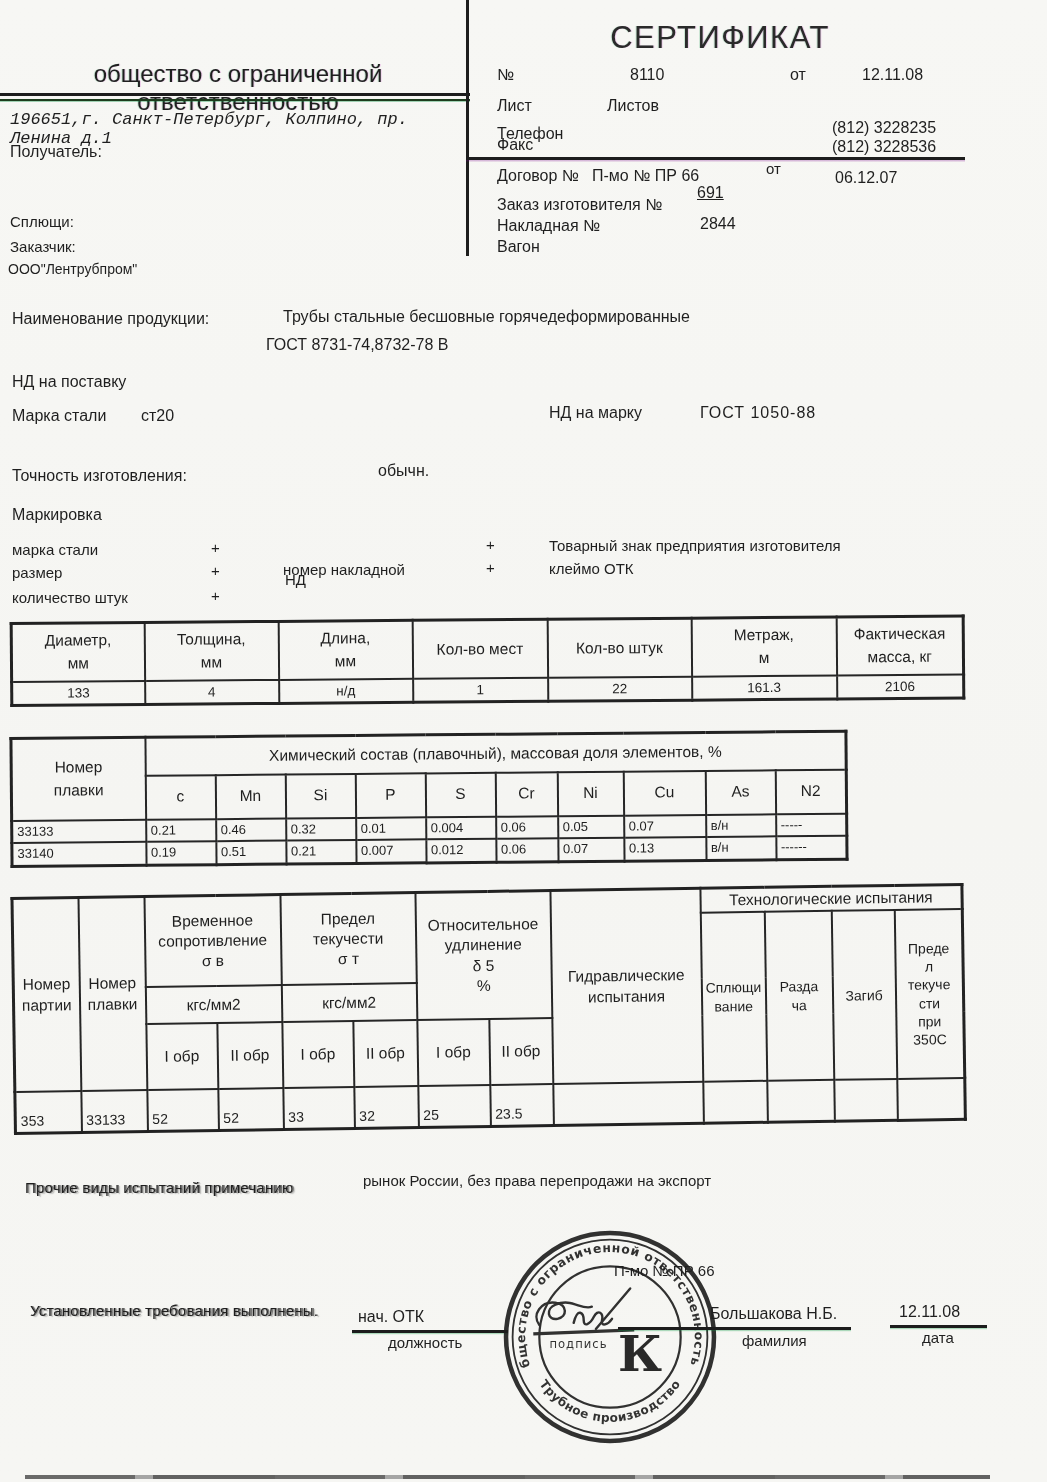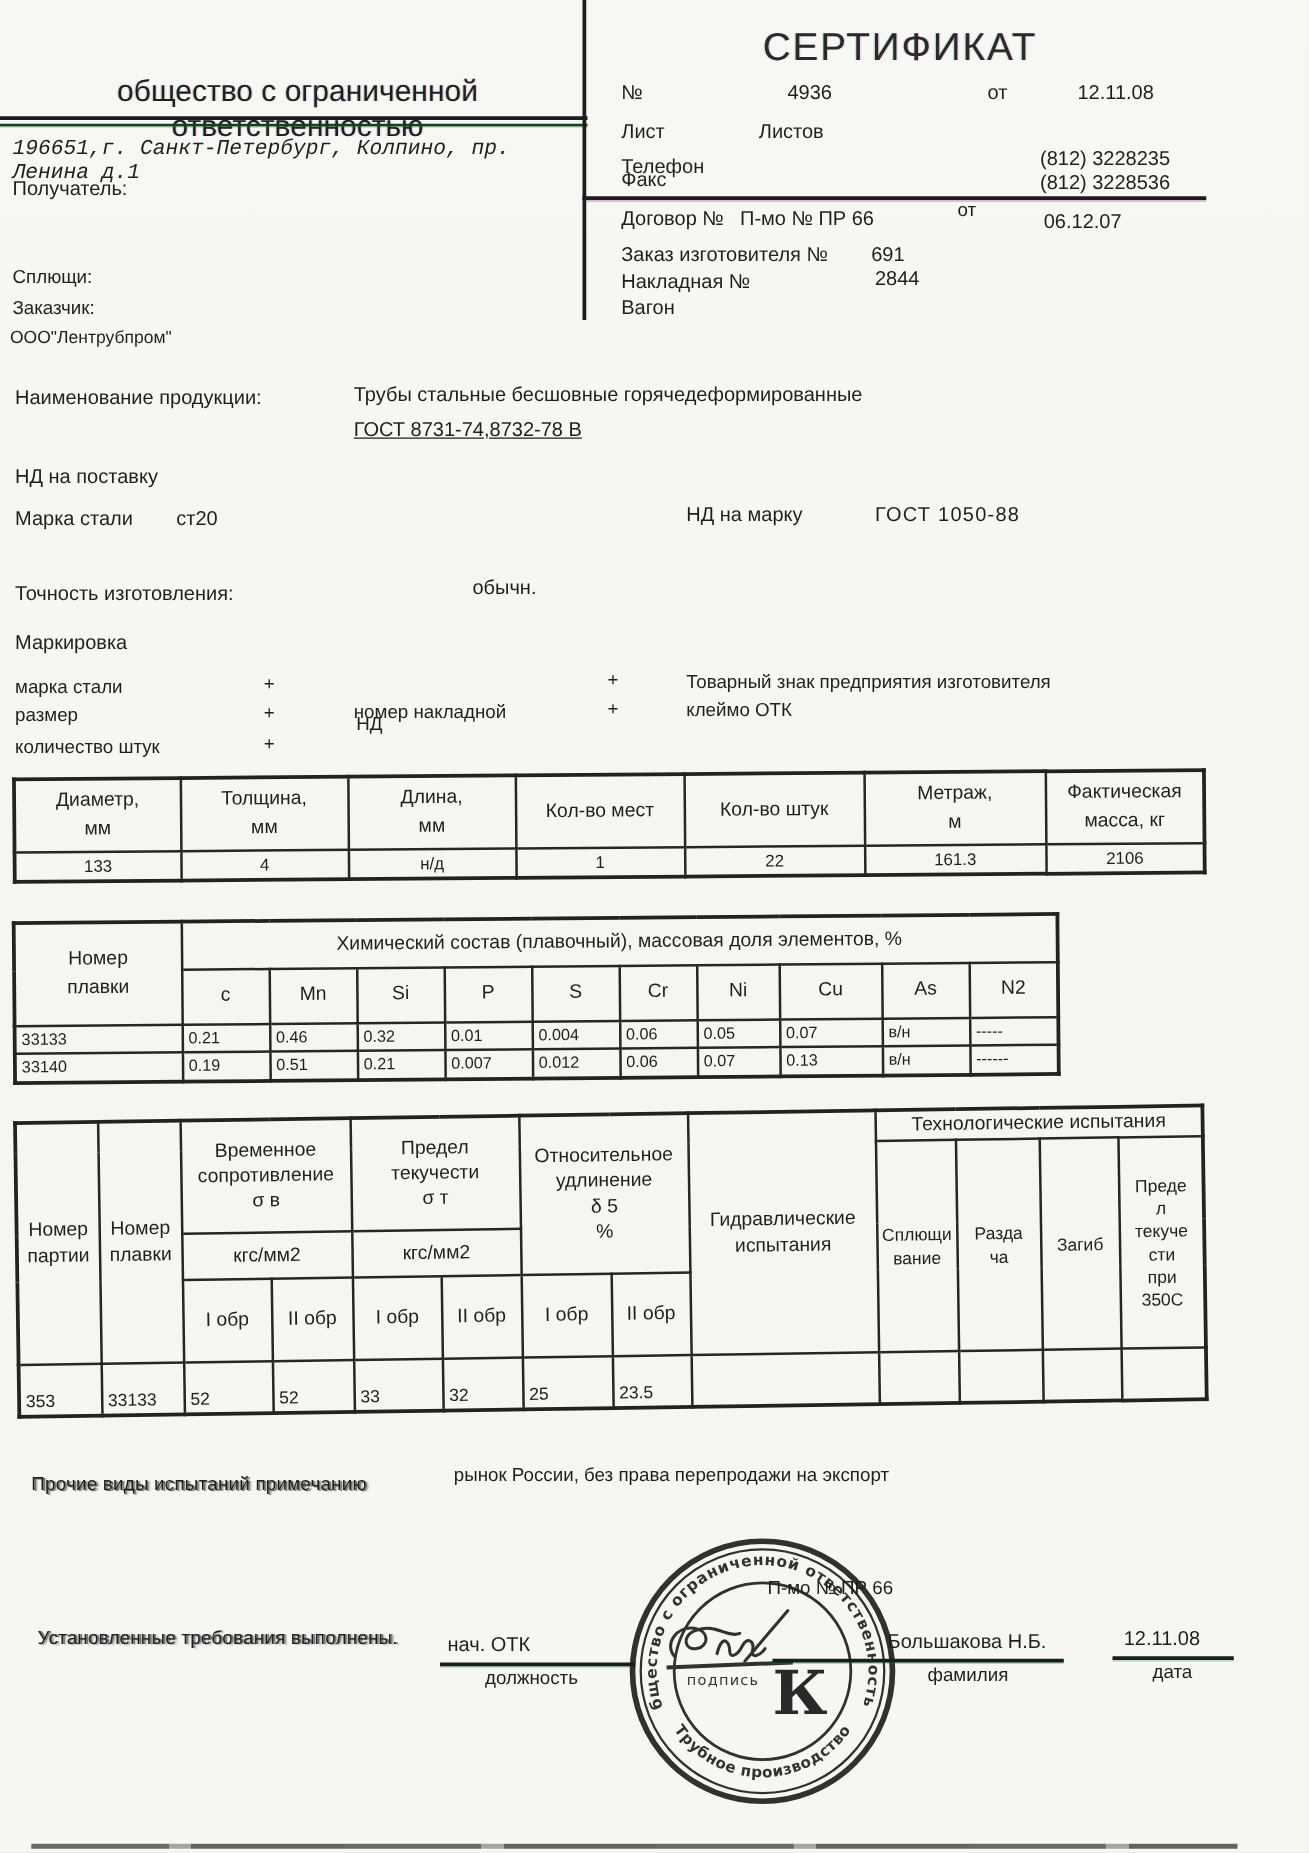--- a/index.html
+++ b/index.html
@@ -59,47 +59,47 @@
   <div class="abs addr" style="left:10px; top:110px; width:460px;font-family:Liberation Mono, monospace;">196651,г. Санкт-Петербург, Колпино, пр. Ленина д.1</div>
   <div class="abs lab" style="left:10px; top:143px;">Получатель:</div>
   <div class="abs lab15" style="left:10px; top:213px;">Сплющи:</div>
   <div class="abs lab15" style="left:10px; top:238px;">Заказчик:</div>
   <div class="abs" style="left:8px; top:261px; font-size:14px;">ООО"Лентрубпром"</div>
 
   <div class="abs vline" style="left:466px; top:0; height:256px;"></div>
   <div class="abs cert-title fringe" style="left:470px; top:20px; width:500px; text-align:center;">СЕРТИФИКАТ</div>
 
   <div class="abs lab" style="left:497px; top:66px;">№</div>
-  <div class="abs lab" style="left:630px; top:66px;">4936</div>
+  <div class="abs lab" style="left:630px; top:66px;">8110</div>
   <div class="abs lab" style="left:790px; top:66px;">от</div>
   <div class="abs lab" style="left:862px; top:66px;">12.11.08</div>
 
   <div class="abs lab" style="left:497px; top:97px;">Лист</div>
   <div class="abs lab" style="left:607px; top:97px;">Листов</div>
   <div class="abs lab" style="left:497px; top:103px;margin-top:22px;">Телефон</div>
   <div class="abs lab" style="left:832px; top:119px;">(812) 3228235</div>
   <div class="abs lab" style="left:497px; top:136px;">Факс</div>
   <div class="abs lab" style="left:832px; top:138px;">(812) 3228536</div>
 
   <div class="abs hline" style="left:466px; top:157px; width:499px;"></div>
 
   <div class="abs lab" style="left:497px; top:167px;">Договор №</div>
   <div class="abs lab" style="left:592px; top:167px;">П-мо № ПР 66</div>
   <div class="abs" style="left:766px; top:160px; font-size:15px;">от</div>
   <div class="abs lab" style="left:835px; top:169px;">06.12.07</div>
 
   <div class="abs lab" style="left:497px; top:196px;">Заказ изготовителя №</div>
-  <div class="abs lab" style="left:697px; top:196px;">691</div>
+  <div class="abs lab" style="left:697px; top:184px;text-decoration:underline;">691</div>
   <div class="abs lab" style="left:497px; top:217px;">Накладная №</div>
   <div class="abs lab" style="left:700px; top:215px;">2844</div>
   <div class="abs lab" style="left:497px; top:238px;">Вагон</div>
 
   <div class="abs lab" style="left:12px; top:310px;">Наименование продукции:</div>
   <div class="abs lab" style="left:283px; top:308px;">Трубы стальные бесшовные горячедеформированные</div>
-  <div class="abs lab" style="left:283px; top:336px;text-decoration:underline;">ГОСТ 8731-74,8732-78 В</div>
+  <div class="abs lab" style="left:266px; top:336px;">ГОСТ 8731-74,8732-78 В</div>
 
   <div class="abs lab" style="left:12px; top:373px;">НД на поставку</div>
   <div class="abs lab" style="left:12px; top:407px;">Марка стали</div>
   <div class="abs lab" style="left:141px; top:407px;">ст20</div>
   <div class="abs lab" style="left:549px; top:404px;">НД на марку</div>
   <div class="abs lab" style="left:700px; top:404px; letter-spacing:1px;">ГОСТ 1050-88</div>
 
   <div class="abs lab" style="left:12px; top:467px;">Точность изготовления:</div>
   <div class="abs lab" style="left:378px; top:462px;">обычн.</div>
   <div class="abs lab" style="left:12px; top:506px;">Маркировка</div>

